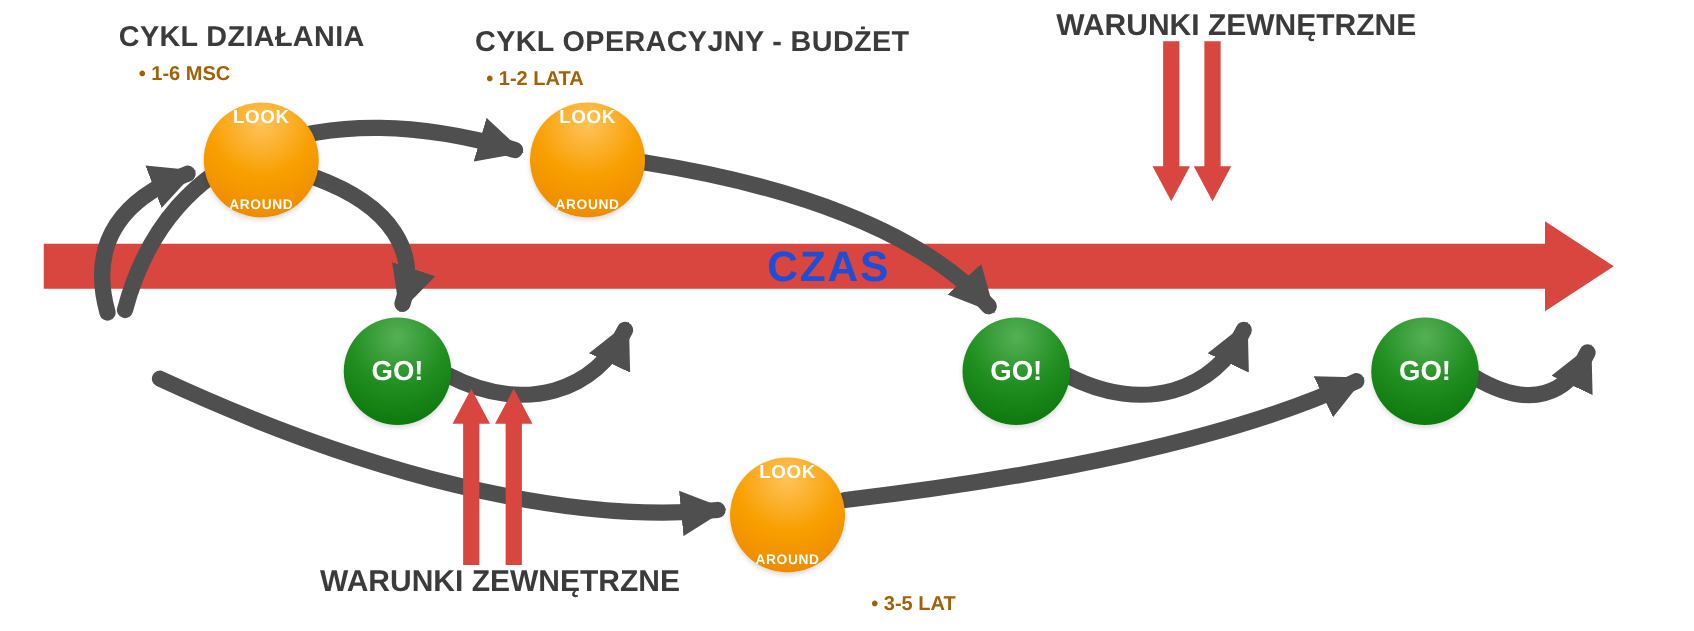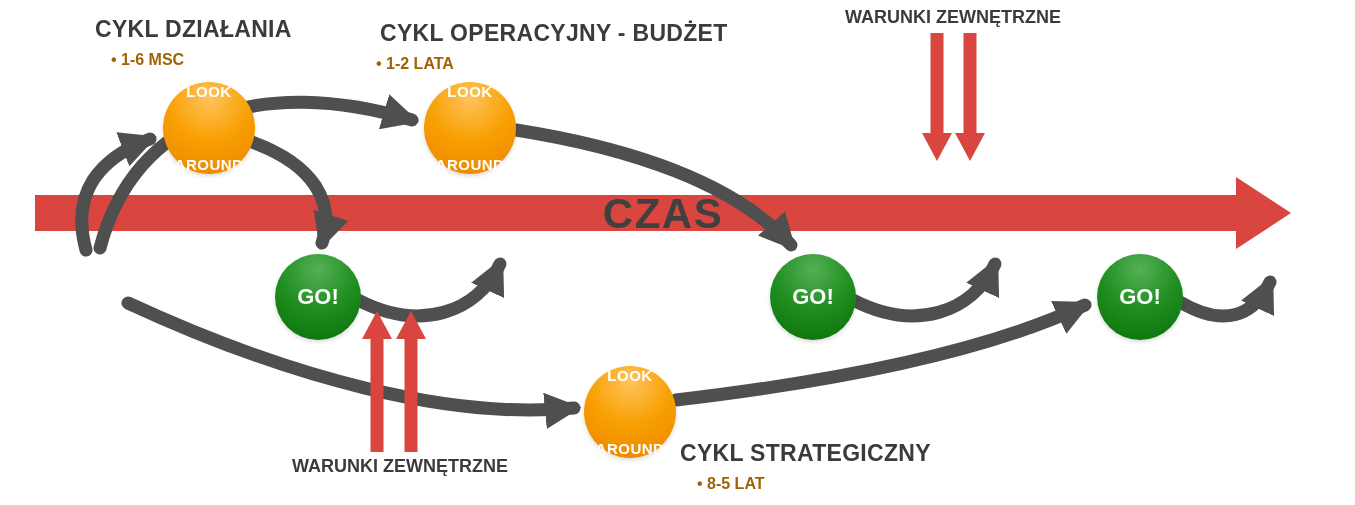--- a/index.html
+++ b/index.html
@@ -41,21 +41,21 @@
     background: radial-gradient(circle at 50% 18%, #55b055 0%, #1f8e1f 48%, #0c740c 92%);
     font-size: 22px;
     text-align: center;
   }
   .circle.look {
     width: 92px; height: 92px;
     background: radial-gradient(circle at 50% 18%, #ffc35c 0%, #f89f00 48%, #ec8800 92%);
     gap: 43px;
   }
   .look-line1 { font-size: 15px; letter-spacing: .5px; }
-  .look-line2 { font-size: 15px; letter-spacing: .5px; margin-top: 14px; }
+  .look-line2 { font-size: 11px; letter-spacing: .5px; margin-top: 14px; }
 
   #node-stop   { left: 52px;   top: 254px; }
   #node-look1  { left: 163px;  top: 82px;  }
   #node-go1    { left: 275px;  top: 254px; }
   #node-look2  { left: 424px;  top: 82px;  }
   #node-go2    { left: 770px;  top: 254px; }
   #node-look3  { left: 584px;  top: 366px; }
   #node-go3    { left: 1097px; top: 254px; }
 
   
@@ -71,39 +71,39 @@
     position: absolute;
     font-weight: bold;
     color: #a16207;
     font-size: 16px;
     white-space: nowrap;
   }
   .warunki {
     position: absolute;
     font-weight: bold;
     color: #3b3b3b;
-    font-size: 18px;
+    font-size: 24px;
     white-space: nowrap;
   }
   #label-dzialania-title     { left: 95px;  top: 16px; }
   #label-dzialania-duration  { left: 111px; top: 51px; }
   #label-operacyjny-title    { left: 380px; top: 20px; }
-  #label-operacyjny-duration { left: 376px; top: 55px; }
+  #label-operacyjny-duration { left: 389px; top: 55px; }
   #label-warunki-top         { left: 845px; top: 7px;  }
   #label-warunki-bottom      { left: 400px; top: 466px; transform: translate(-50%, -50%); }
   #label-strategiczny-title    { left: 680px; top: 440px; }
   #label-strategiczny-duration { left: 697px; top: 475px; }
 
   .czas-label {
     position: absolute;
     left: 663px; top: 214px;
     transform: translate(-50%, -50%);
-    color: #404040;
+    color: #1d4ed8;
     font-weight: bold;
-    font-size: 42px;
+    font-size: 34px;
     letter-spacing: 1.5px;
     white-space: nowrap;
   }
 </style>
 </head>
 <body>
 
 <div class="canvas">
 
   <svg class="arrows-layer" width="1355" height="505" viewBox="0 0 1355 505" xmlns="http://www.w3.org/2000/svg">
@@ -135,22 +135,21 @@
       <polygon points="411,311 396,339 404.5,339 404.5,452 417.5,452 417.5,339 426,339"></polygon>
     </g>
   </svg>
 
   <div class="title" id="label-dzialania-title">CYKL DZIAŁANIA</div>
   <div class="duration" id="label-dzialania-duration">• 1-6 MSC</div>
 
   <div class="title" id="label-operacyjny-title">CYKL OPERACYJNY - BUDŻET</div>
   <div class="duration" id="label-operacyjny-duration">• 1-2 LATA</div>
 
-  <div class="title" id="label-strategiczny-title">CYKL STRATEGICZNY</div>
-  <div class="duration" id="label-strategiczny-duration">• 8-5 LAT</div>
+  <div class="duration" id="label-strategiczny-duration">• 3-5 LAT</div>
 
   <div class="warunki" id="label-warunki-top">WARUNKI ZEWNĘTRZNE</div>
   <div class="warunki" id="label-warunki-bottom">WARUNKI ZEWNĘTRZNE</div>
 
   <div class="czas-label">CZAS</div>
 
 
   <div class="circle look" id="node-look1">
     <span class="look-line1">LOOK</span>
     <span class="look-line2">AROUND</span>

